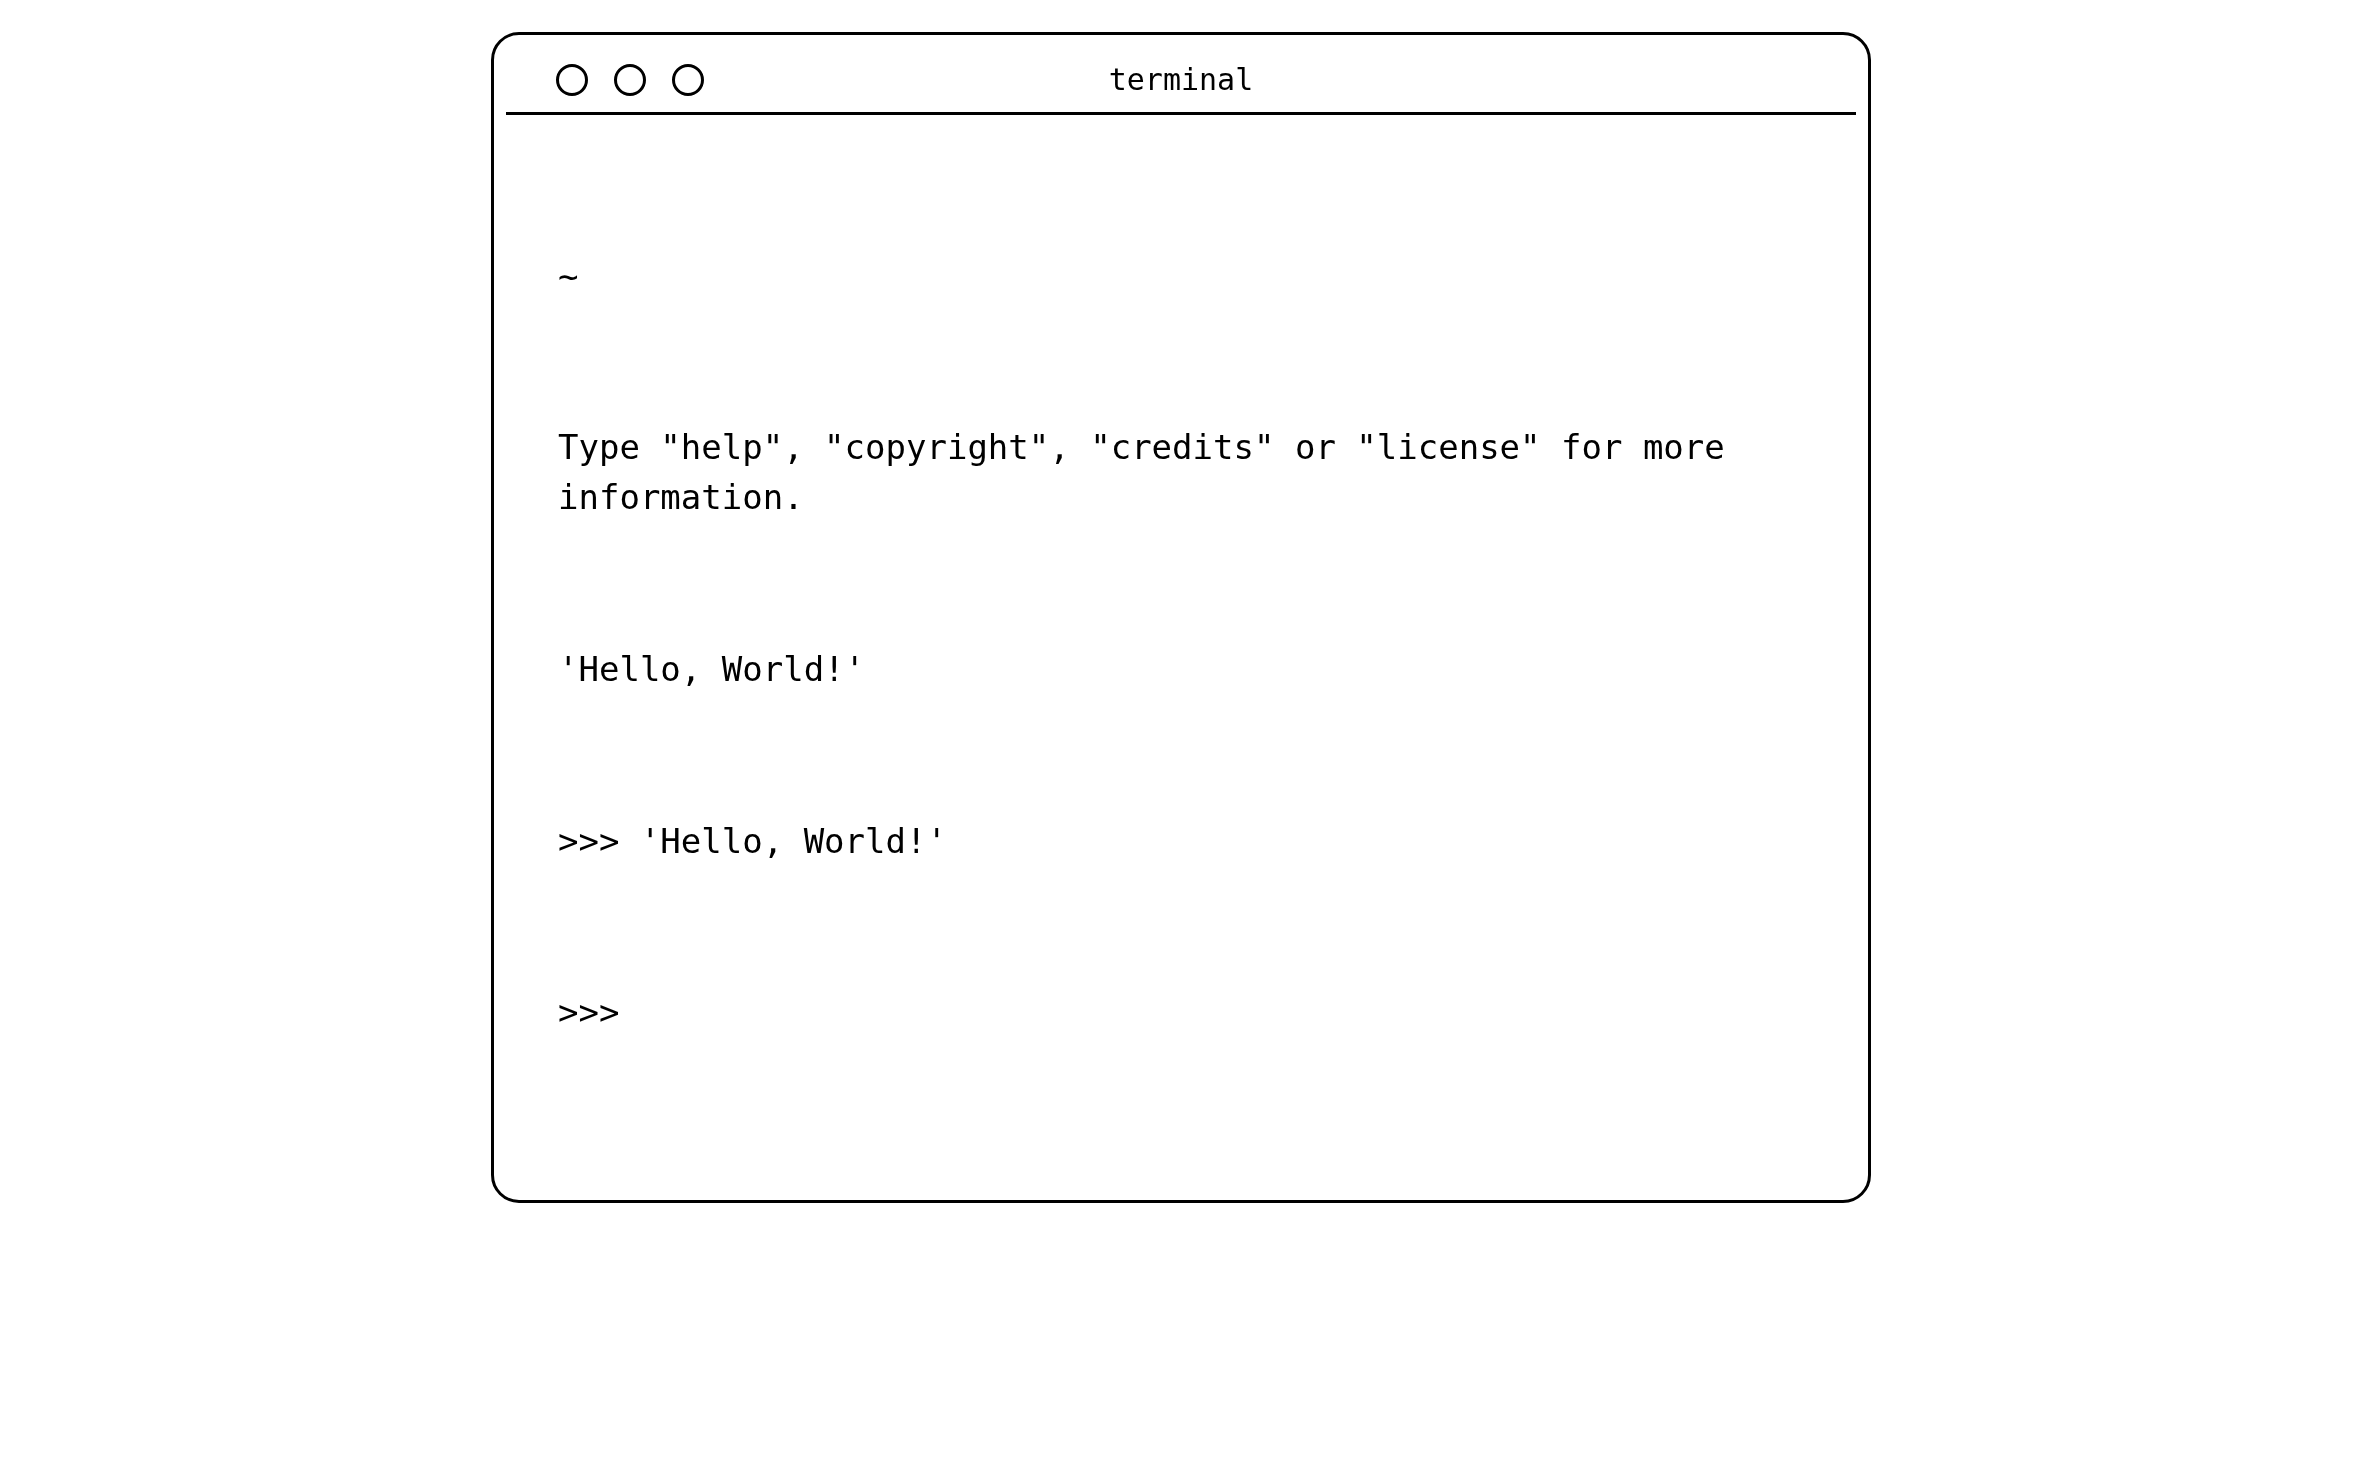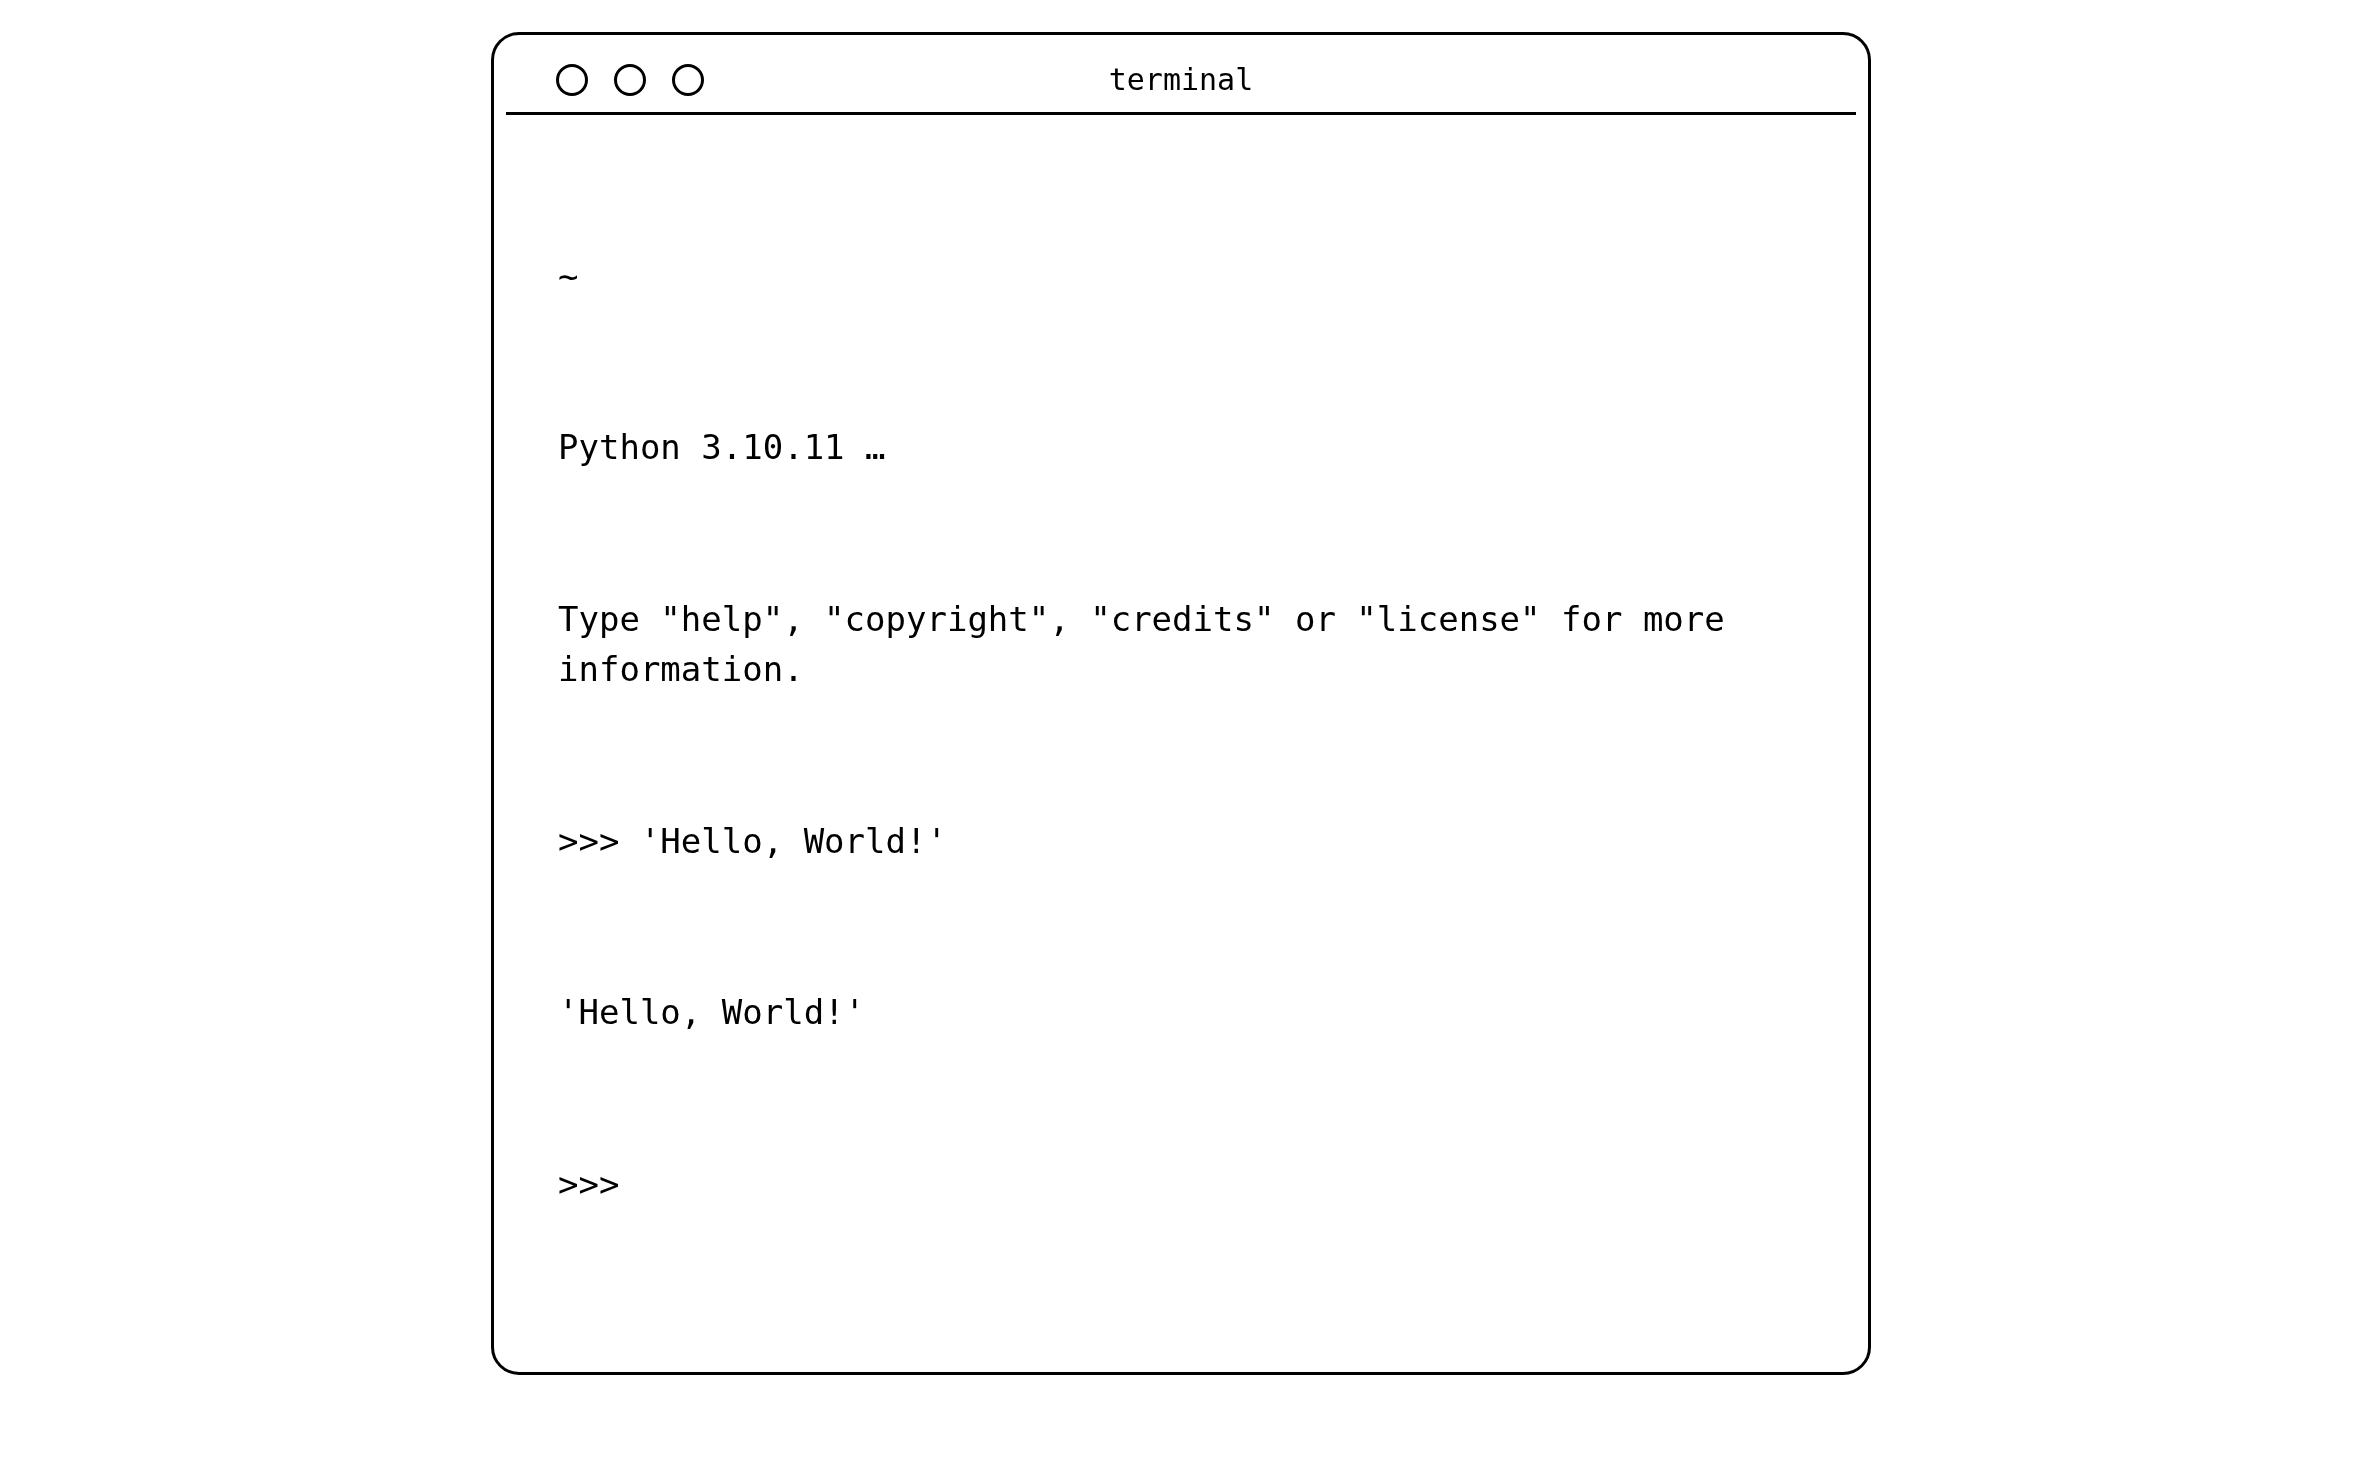--- a/index.html
+++ b/index.html
@@ -79,19 +79,18 @@
   <div class="titlebar">
     <div class="traffic-lights">
       <div class="traffic-light"></div>
       <div class="traffic-light"></div>
       <div class="traffic-light"></div>
     </div>
     <div class="title">terminal</div>
   </div>
   <div class="terminal-body">
     <span class="terminal-line">~</span>
-    <span class="terminal-line">Python 3.10.11 …</span>
     <span class="terminal-line">Type "help", "copyright", "credits" or "license" for more information.</span>
+    <span class="terminal-line">'Hello, World!'</span>
     <span class="terminal-line">&gt;&gt;&gt; 'Hello, World!'</span>
-    <span class="terminal-line">'Hello, World!'</span>
     <span class="terminal-line">&gt;&gt;&gt;</span>
   </div>
 </div>
 
 </body></html>

